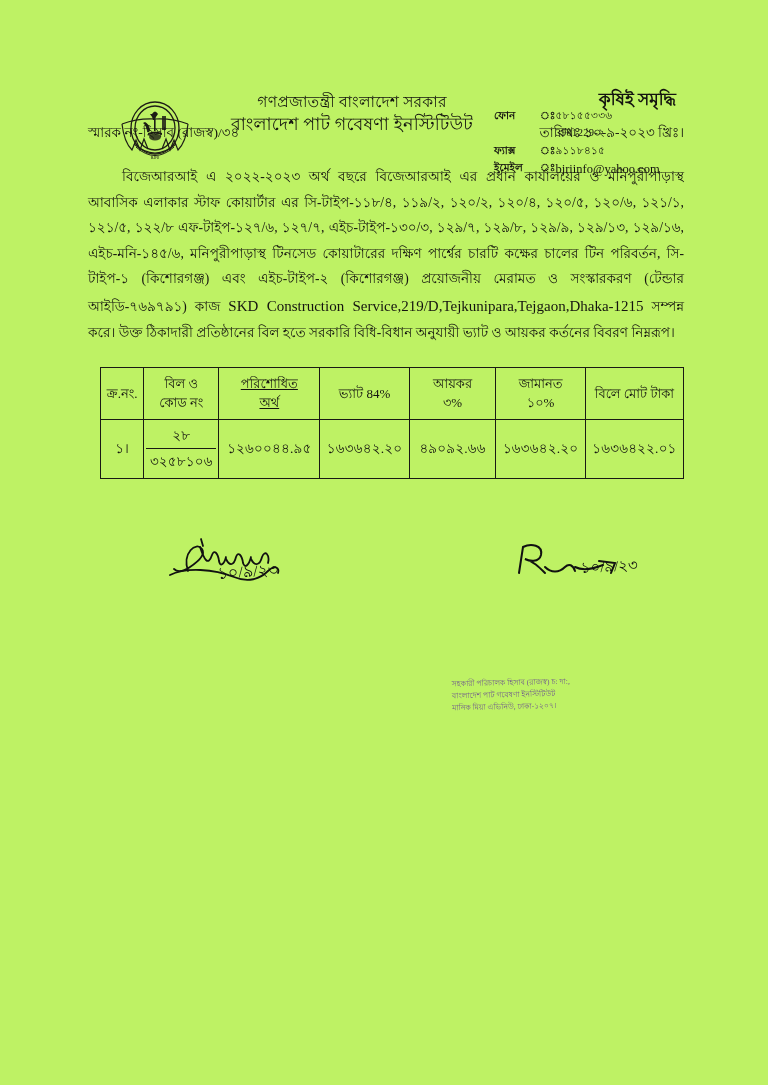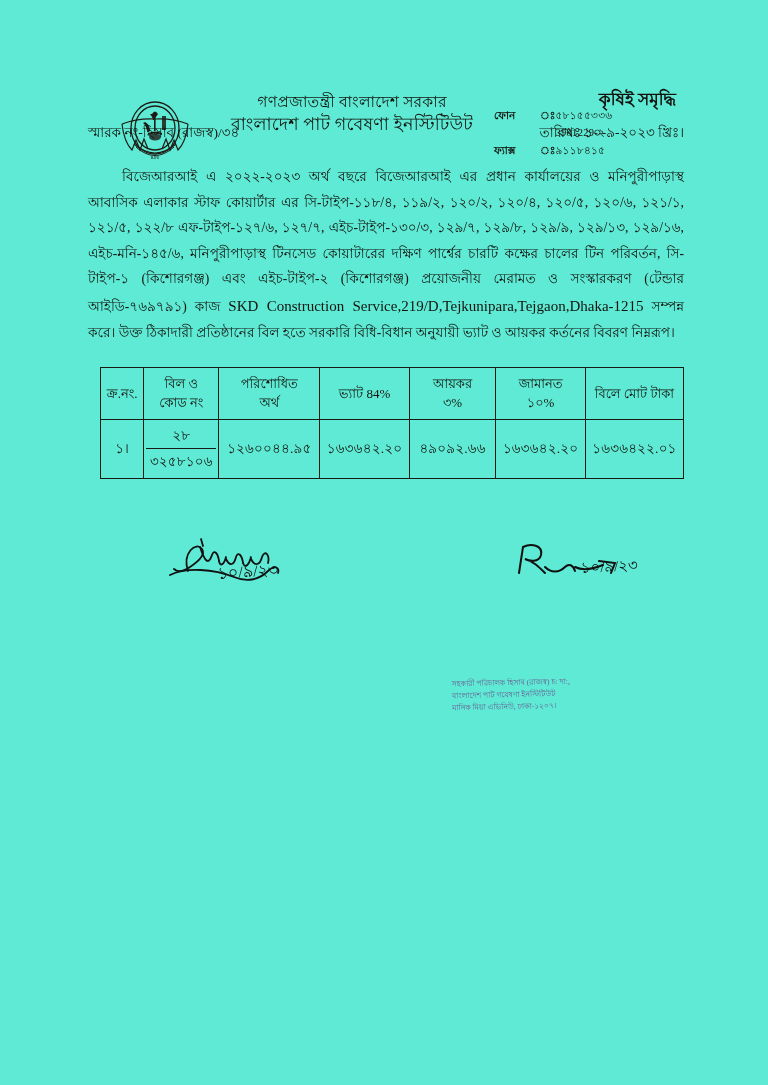--- a/index.html
+++ b/index.html
@@ -13,21 +13,21 @@
     background: #ffffff;
     font-family: "Liberation Serif", "DejaVu Serif", serif;
     color: #14140f;
     position: relative;
     overflow: hidden;
   }
   .page {
     position: relative;
     width: 768px;
     height: 1085px;
-    background: #5eead4;
+    background: #bef264;
     padding: 0;
   }
   
   .letterhead {
     position: relative;
     padding: 86px 80px 0 80px;
     height: 110px;
   }
   .logo {
     position: absolute;
@@ -138,21 +138,21 @@
     height: 52px;
     line-height: 1.45;
   }
   table.money tbody td {
     height: 52px;
     font-size: 13.5px;
     letter-spacing: .2px;
   }
   .col-sl { width: 7.5%; }
   .col-bill { width: 13%; }
-  .col-paid { width: 17.5%; }
+  .col-paid { width: 17.5%; text-decoration: underline; }
   .col-vat { width: 15.5%; }
   .col-tax { width: 15%; }
   .col-sec { width: 15.5%; }
   .col-total { width: 17%; }
   td.split { padding: 0; }
   td.split .top {
     border-bottom: 1.3px solid #1a1a14;
     height: 26px;
     line-height: 26px;
   }
@@ -245,20 +245,25 @@
           </tr>
           <tr>
             <td class="c-label"></td>
             <td class="c-colon"></td>
             <td class="c-val">3981229-২</td>
           </tr>
           <tr>
             <td class="c-label">ফ্যাক্স</td>
             <td class="c-colon">ঃ</td>
             <td class="c-val">৯১১৮৪১৫</td>
+          </tr>
+          <tr>
+            <td class="c-label">ইমেইল</td>
+            <td class="c-colon">ঃ</td>
+            <td class="c-val email">bjriinfo@yahoo.com</td>
           </tr>
         </tbody>
       </table>
     </div>
   </div>
 
   <div class="memo-row">
     <div class="memo-left">স্মারক নং-হিসাব (রাজস্ব)/৩৪</div>
     <div class="memo-right">তারিখঃ ১০-৯-২০২৩ খ্রিঃ।</div>
   </div>

